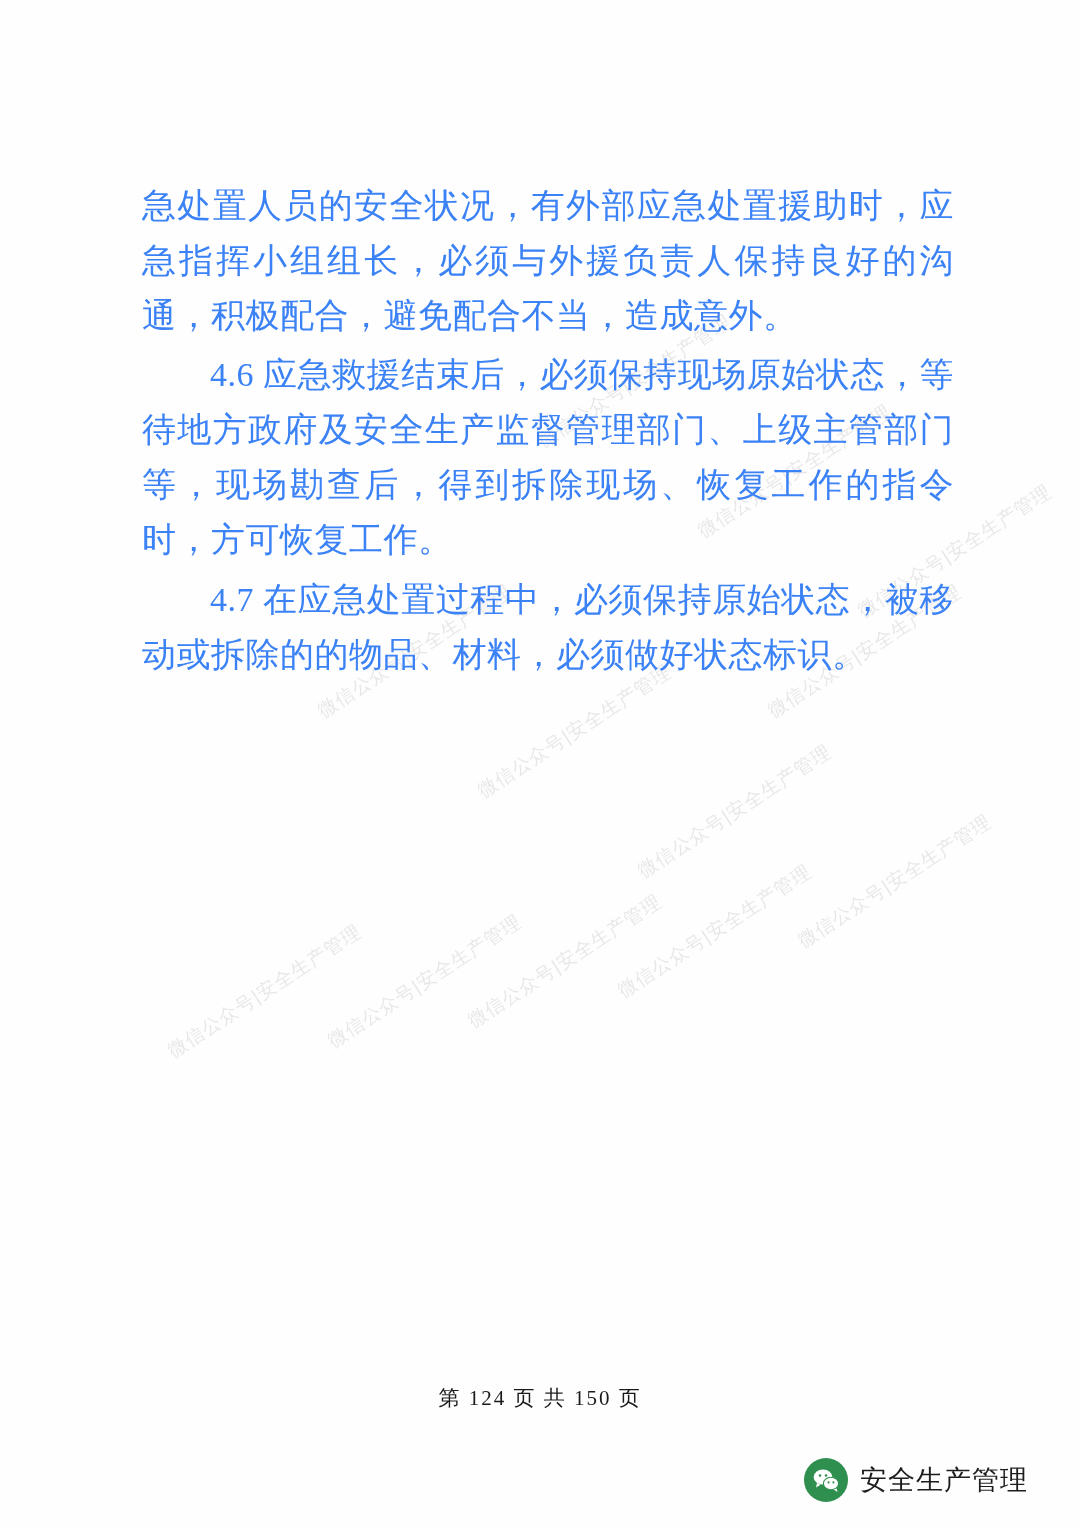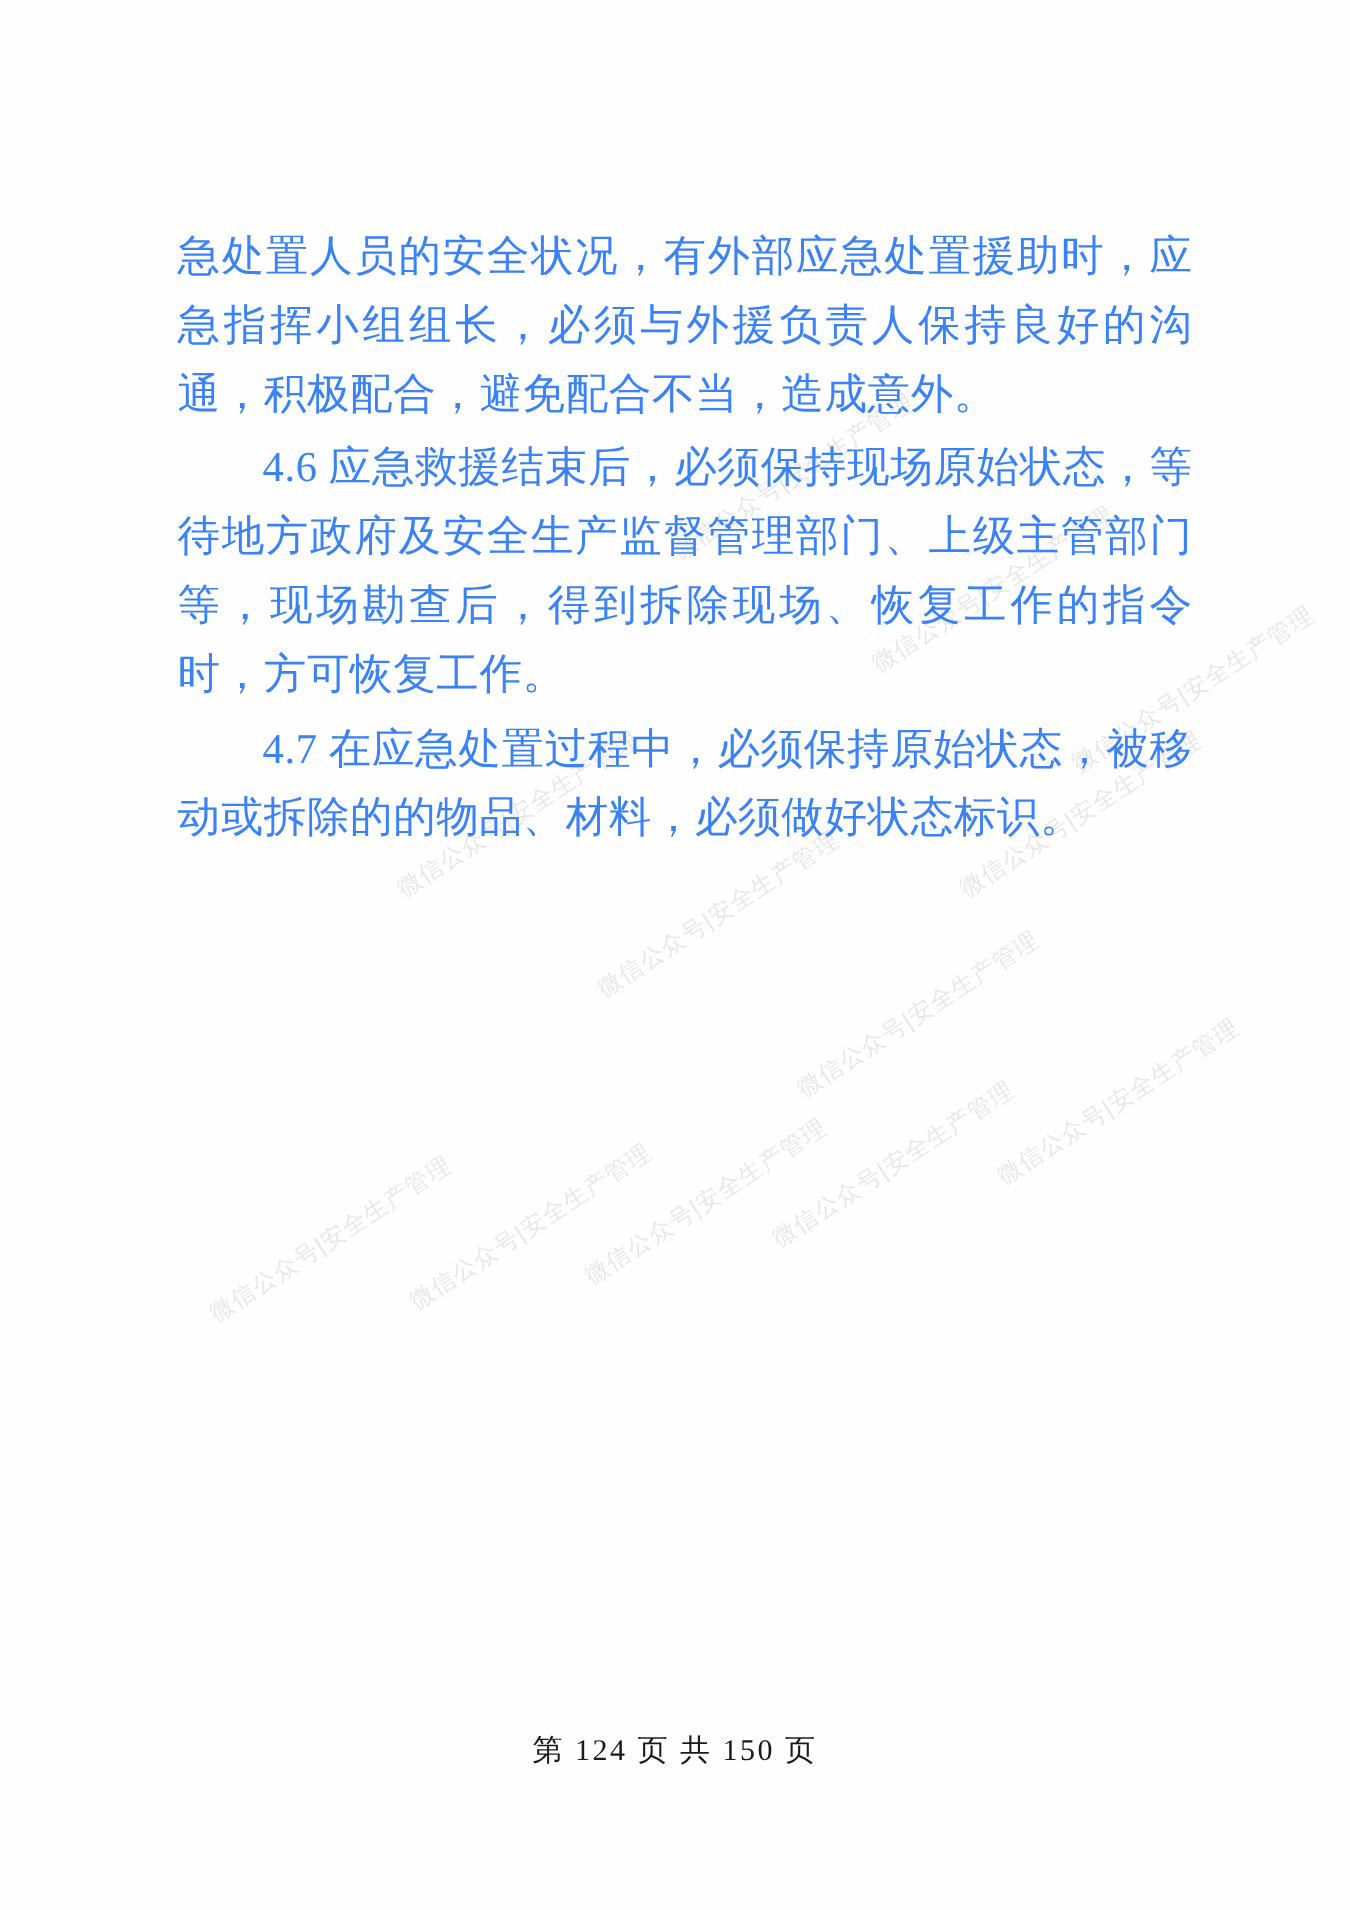--- a/index.html
+++ b/index.html
@@ -39,21 +39,21 @@
     text-indent: 68px;
   }
 
   
   .page-footer {
     position: absolute;
     left: 0;
     right: 0;
     top: 1384px;
     text-align: center;
-    font-size: 24px;
+    font-size: 21px;
     letter-spacing: 2px;
     color: #1a1a1a;
   }
 
   
   .brand {
     position: absolute;
     right: 52px;
     bottom: 26px;
     display: flex;
@@ -117,14 +117,29 @@
   </div>
 
   <div class="doc-body">
     <p class="para">急处置人员的安全状况，有外部应急处置援助时，应急指挥小组组长，必须与外援负责人保持良好的沟通，积极配合，避免配合不当，造成意外。</p>
     <p class="para indent">4.6 应急救援结束后，必须保持现场原始状态，等待地方政府及安全生产监督管理部门、上级主管部门等，现场勘查后，得到拆除现场、恢复工作的指令时，方可恢复工作。</p>
     <p class="para indent">4.7 在应急处置过程中，必须保持原始状态，被移动或拆除的的物品、材料，必须做好状态标识。</p>
   </div>
 
   <div class="page-footer">第 124 页 共 150 页</div>
 
+  <div class="brand">
+    <span class="brand-logo">
+      <svg width="28" height="28" viewBox="0 0 28 28" aria-hidden="true">
+        <ellipse cx="11" cy="11" rx="9.4" ry="7.6" fill="#ffffff"></ellipse>
+        <polygon points="5,17 4,21.5 8.6,18.8" fill="#ffffff"></polygon>
+        <circle cx="8" cy="9.6" r="1.25" fill="#2f8f4e"></circle>
+        <circle cx="14" cy="9.6" r="1.25" fill="#2f8f4e"></circle>
+        <ellipse cx="19" cy="17.5" rx="7.6" ry="6.2" fill="#ffffff" stroke="#2f8f4e" stroke-width="1.1"></ellipse>
+        <polygon points="24.6,22.4 25.6,26 21.6,23.6" fill="#ffffff"></polygon>
+        <circle cx="16.6" cy="16.4" r="1.05" fill="#2f8f4e"></circle>
+        <circle cx="21.4" cy="16.4" r="1.05" fill="#2f8f4e"></circle>
+      </svg>
+    </span>
+    <span class="brand-name">安全生产管理</span>
+  </div>
 
 </div>
 
 </body></html>

